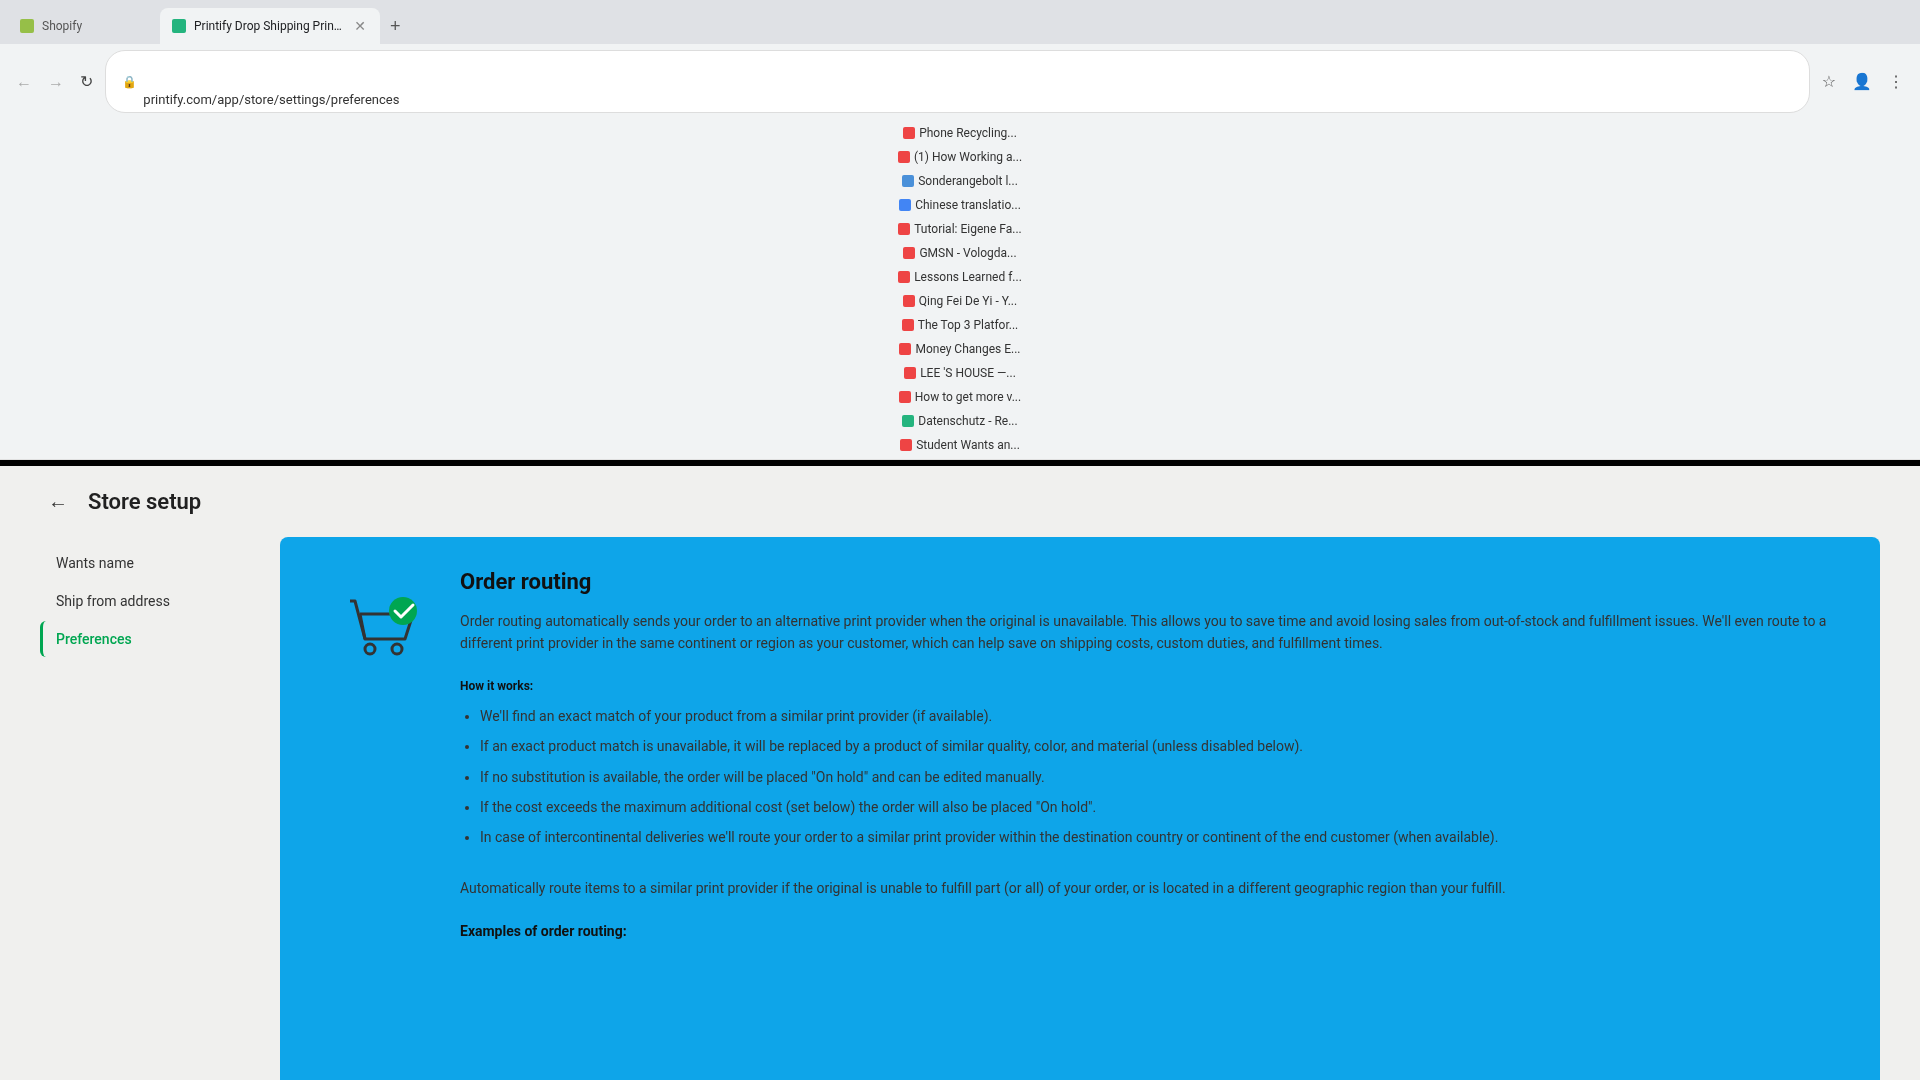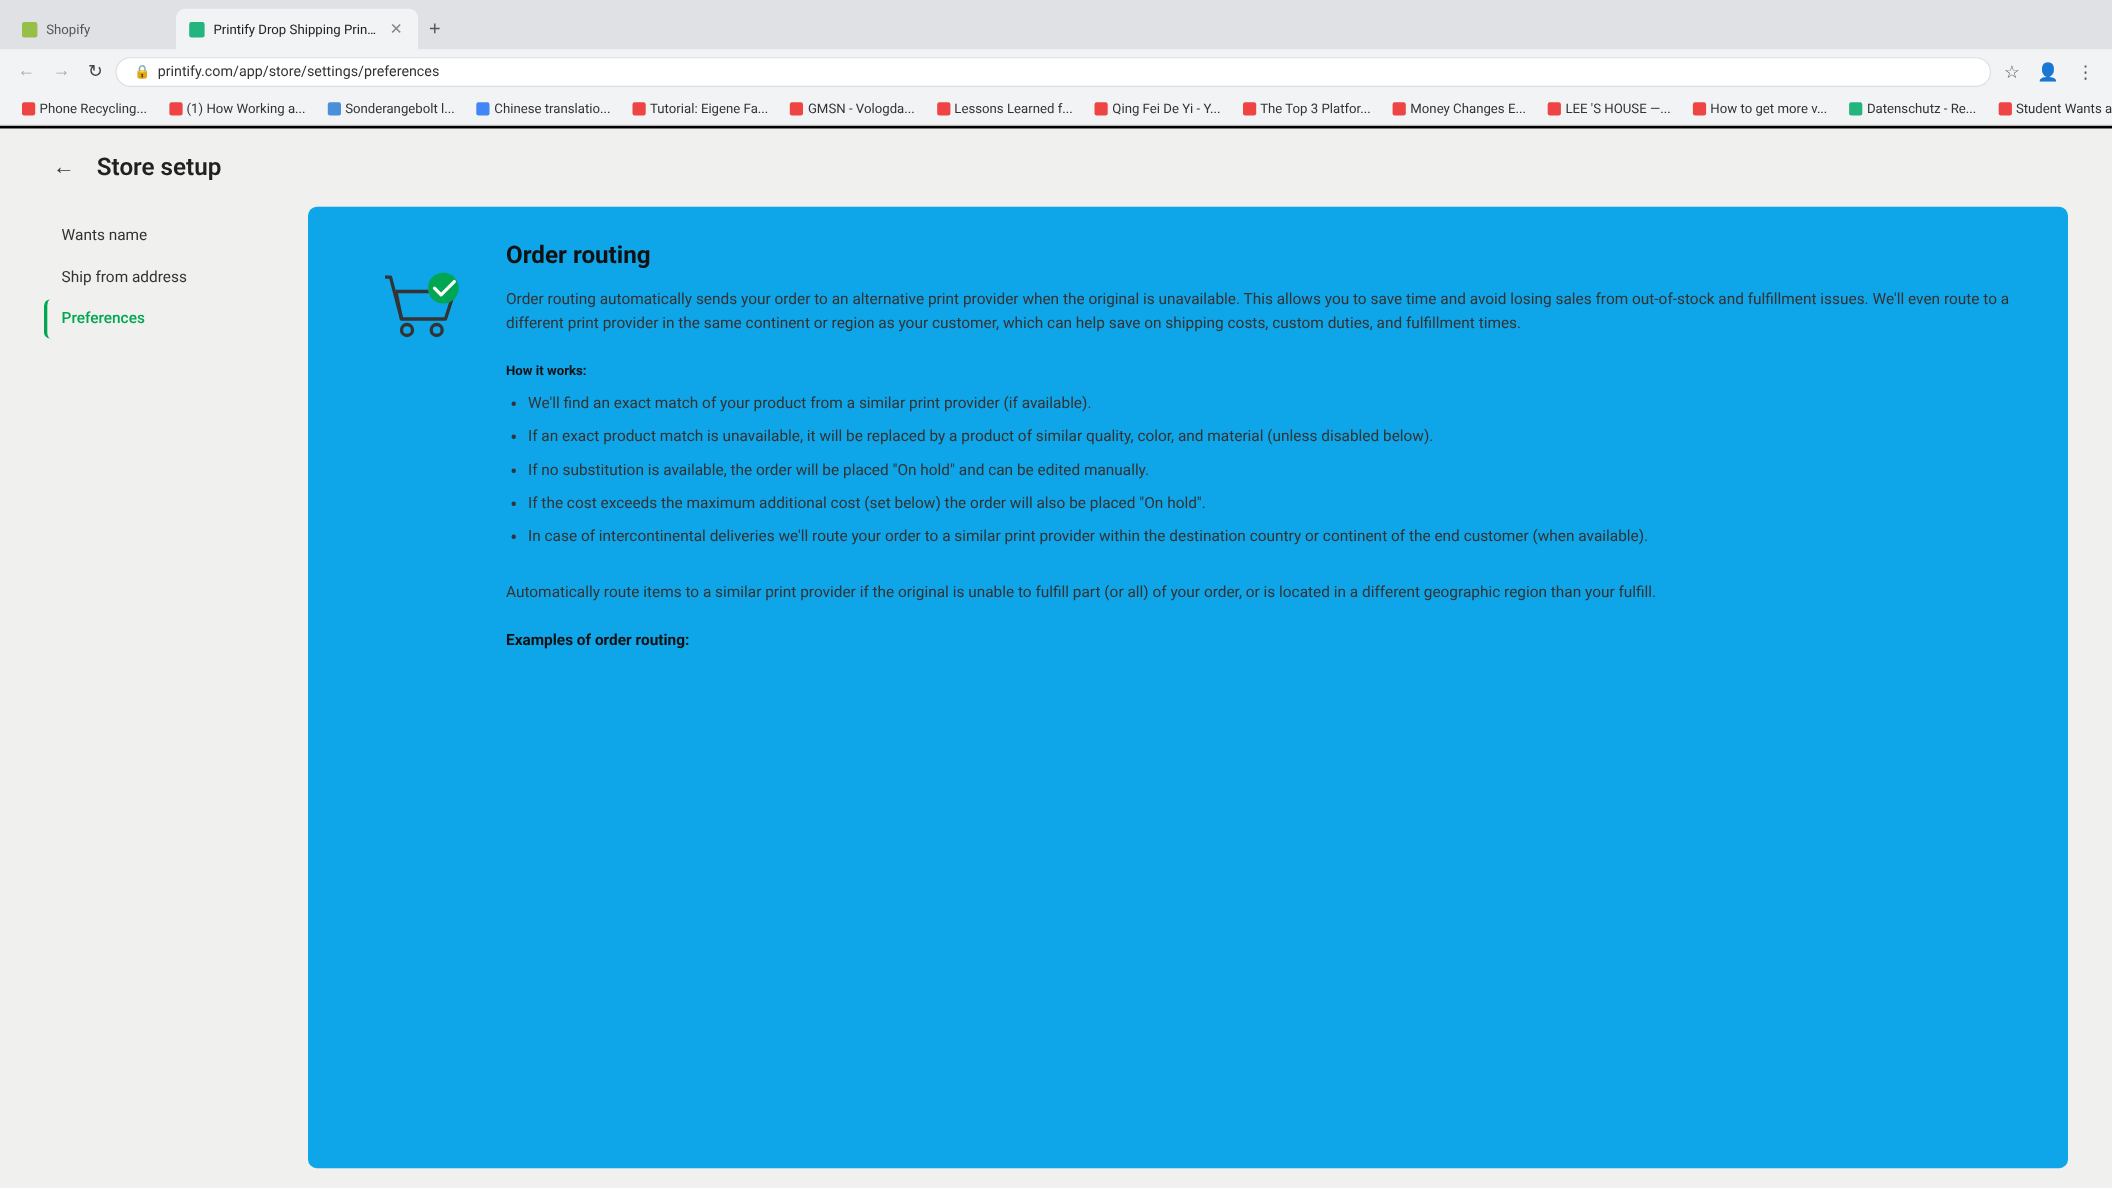--- a/index.html
+++ b/index.html
@@ -6,21 +6,21 @@
     body {
       font-family: -apple-system, BlinkMacSystemFont, 'Segoe UI', Roboto, sans-serif;
       background: #f0f0ee;
       font-size: 14px;
       color: #212121;
     }
 
     
     .browser-chrome {
       background: #f1f3f4;
-      border-bottom: 3px solid #000000;
+      border-bottom: 6px solid #000000;
     }
     .tab-bar {
       display: flex;
       align-items: center;
       padding: 8px 8px 0;
       background: #dfe1e5;
       gap: 2px;
     }
     .tab {
       display: flex;
@@ -92,21 +92,21 @@
       border: 1px solid #ddd;
       border-radius: 20px;
       padding: 5px 16px;
       font-size: 13px;
       color: #333;
       display: flex;
       align-items: center;
       gap: 6px;
     }
     .address-bar .lock-icon { color: #555; font-size: 12px; }
-    .address-text { flex: 1; }
+    .address-text { flex: 1; margin-top: 36px; }
     .toolbar-icons {
       display: flex;
       align-items: center;
       gap: 8px;
     }
     .toolbar-icon {
       font-size: 16px;
       color: #555;
       cursor: pointer;
       padding: 4px;
@@ -114,20 +114,21 @@
     }
 
     .bookmarks-bar {
       display: flex;
       align-items: center;
       padding: 4px 12px;
       gap: 4px;
       background: #f1f3f4;
       border-bottom: 1px solid #e0e0e0;
       overflow: hidden;
+      flex-direction: column;
     }
     .bookmark-item {
       display: flex;
       align-items: center;
       padding: 3px 8px;
       border-radius: 4px;
       font-size: 12px;
       color: #333;
       cursor: pointer;
       white-space: nowrap;

